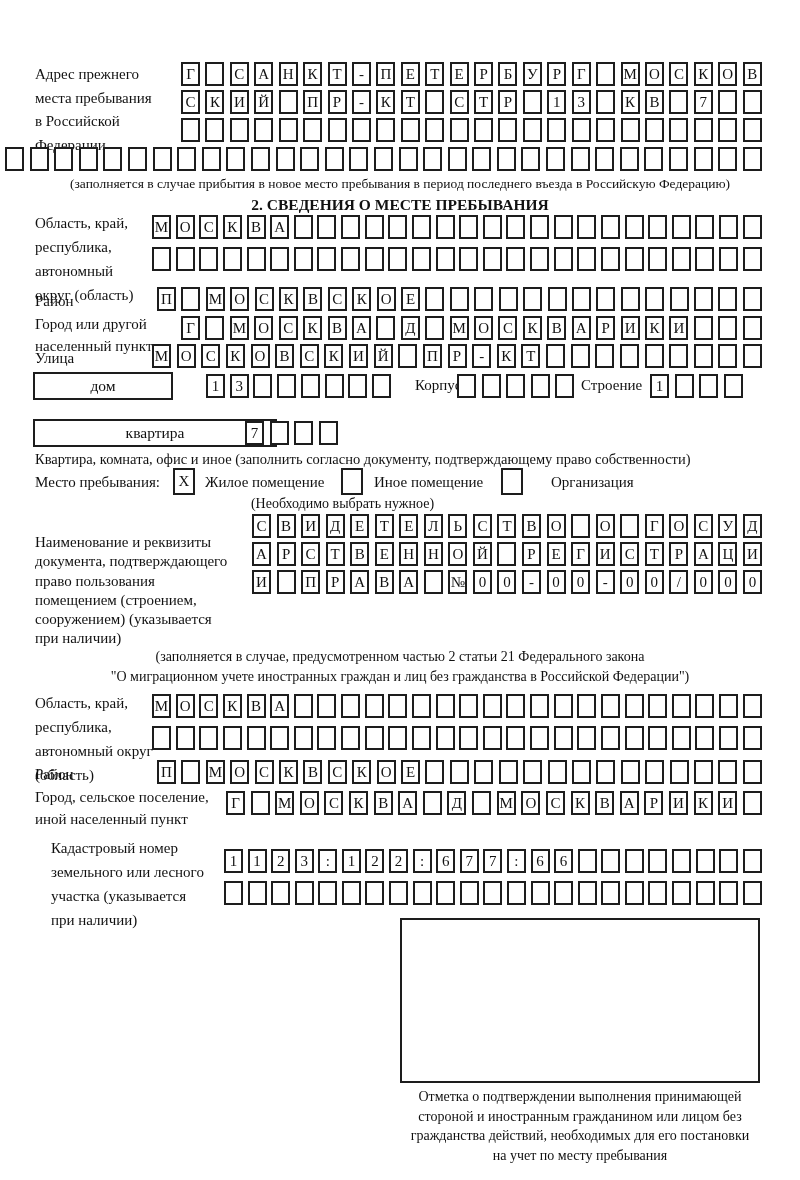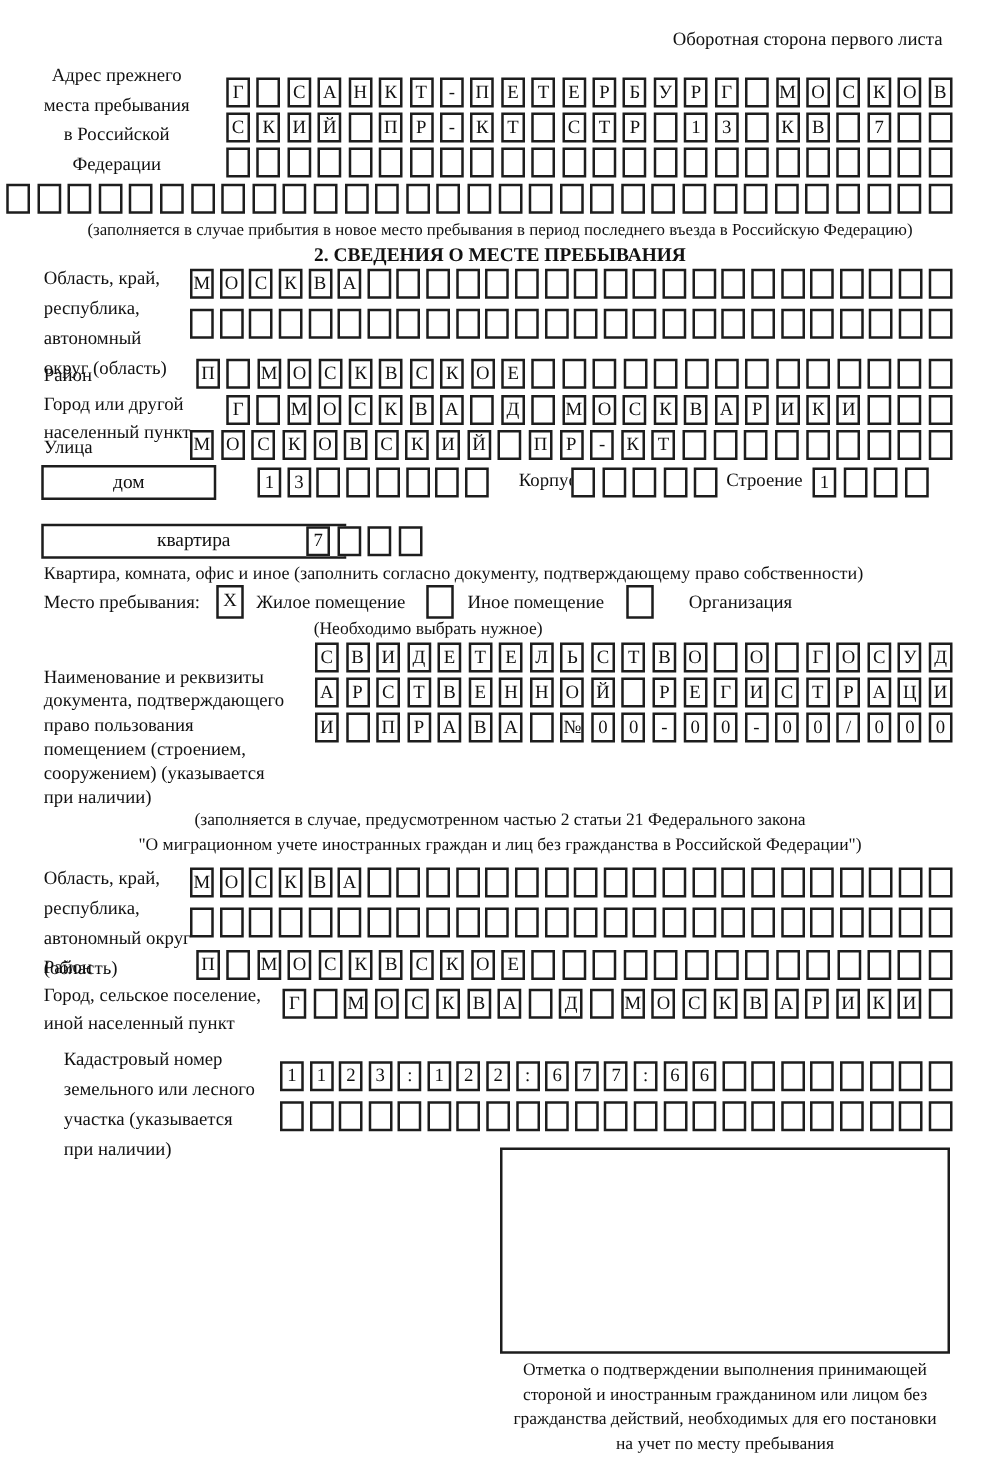--- a/index.html
+++ b/index.html
@@ -29,23 +29,22 @@
   }
   .stamp{box-sizing:border-box;border:2px solid #1d1d1d;background:#fff;}
   .cap{font-size:14px;line-height:19.5px;text-align:center;}
   .note-c{font-size:14px;white-space:nowrap;}
 </style>
 </head>
 <body>
 
 <div id="form-page">
 
-  <div class="abs lbl" style="top:21px;right:46px;">Оборотная сторона первого листа</div>
-
-  <div class="abs lbl" style="left:35px;top:50px;text-align:center;">
+
+  <div class="abs lbl" style="left:35px;top:63px;">
       <div>Адрес прежнего</div>
       <div>места пребывания</div>
       <div>в Российской</div>
       <div>Федерации</div>
     </div>
   <div class="abs cellrow" style="left:181px;width:581px;top:62px;">
       <div class="cell">Г</div>
       <div class="cell"></div>
       <div class="cell">С</div>
       <div class="cell">А</div>

